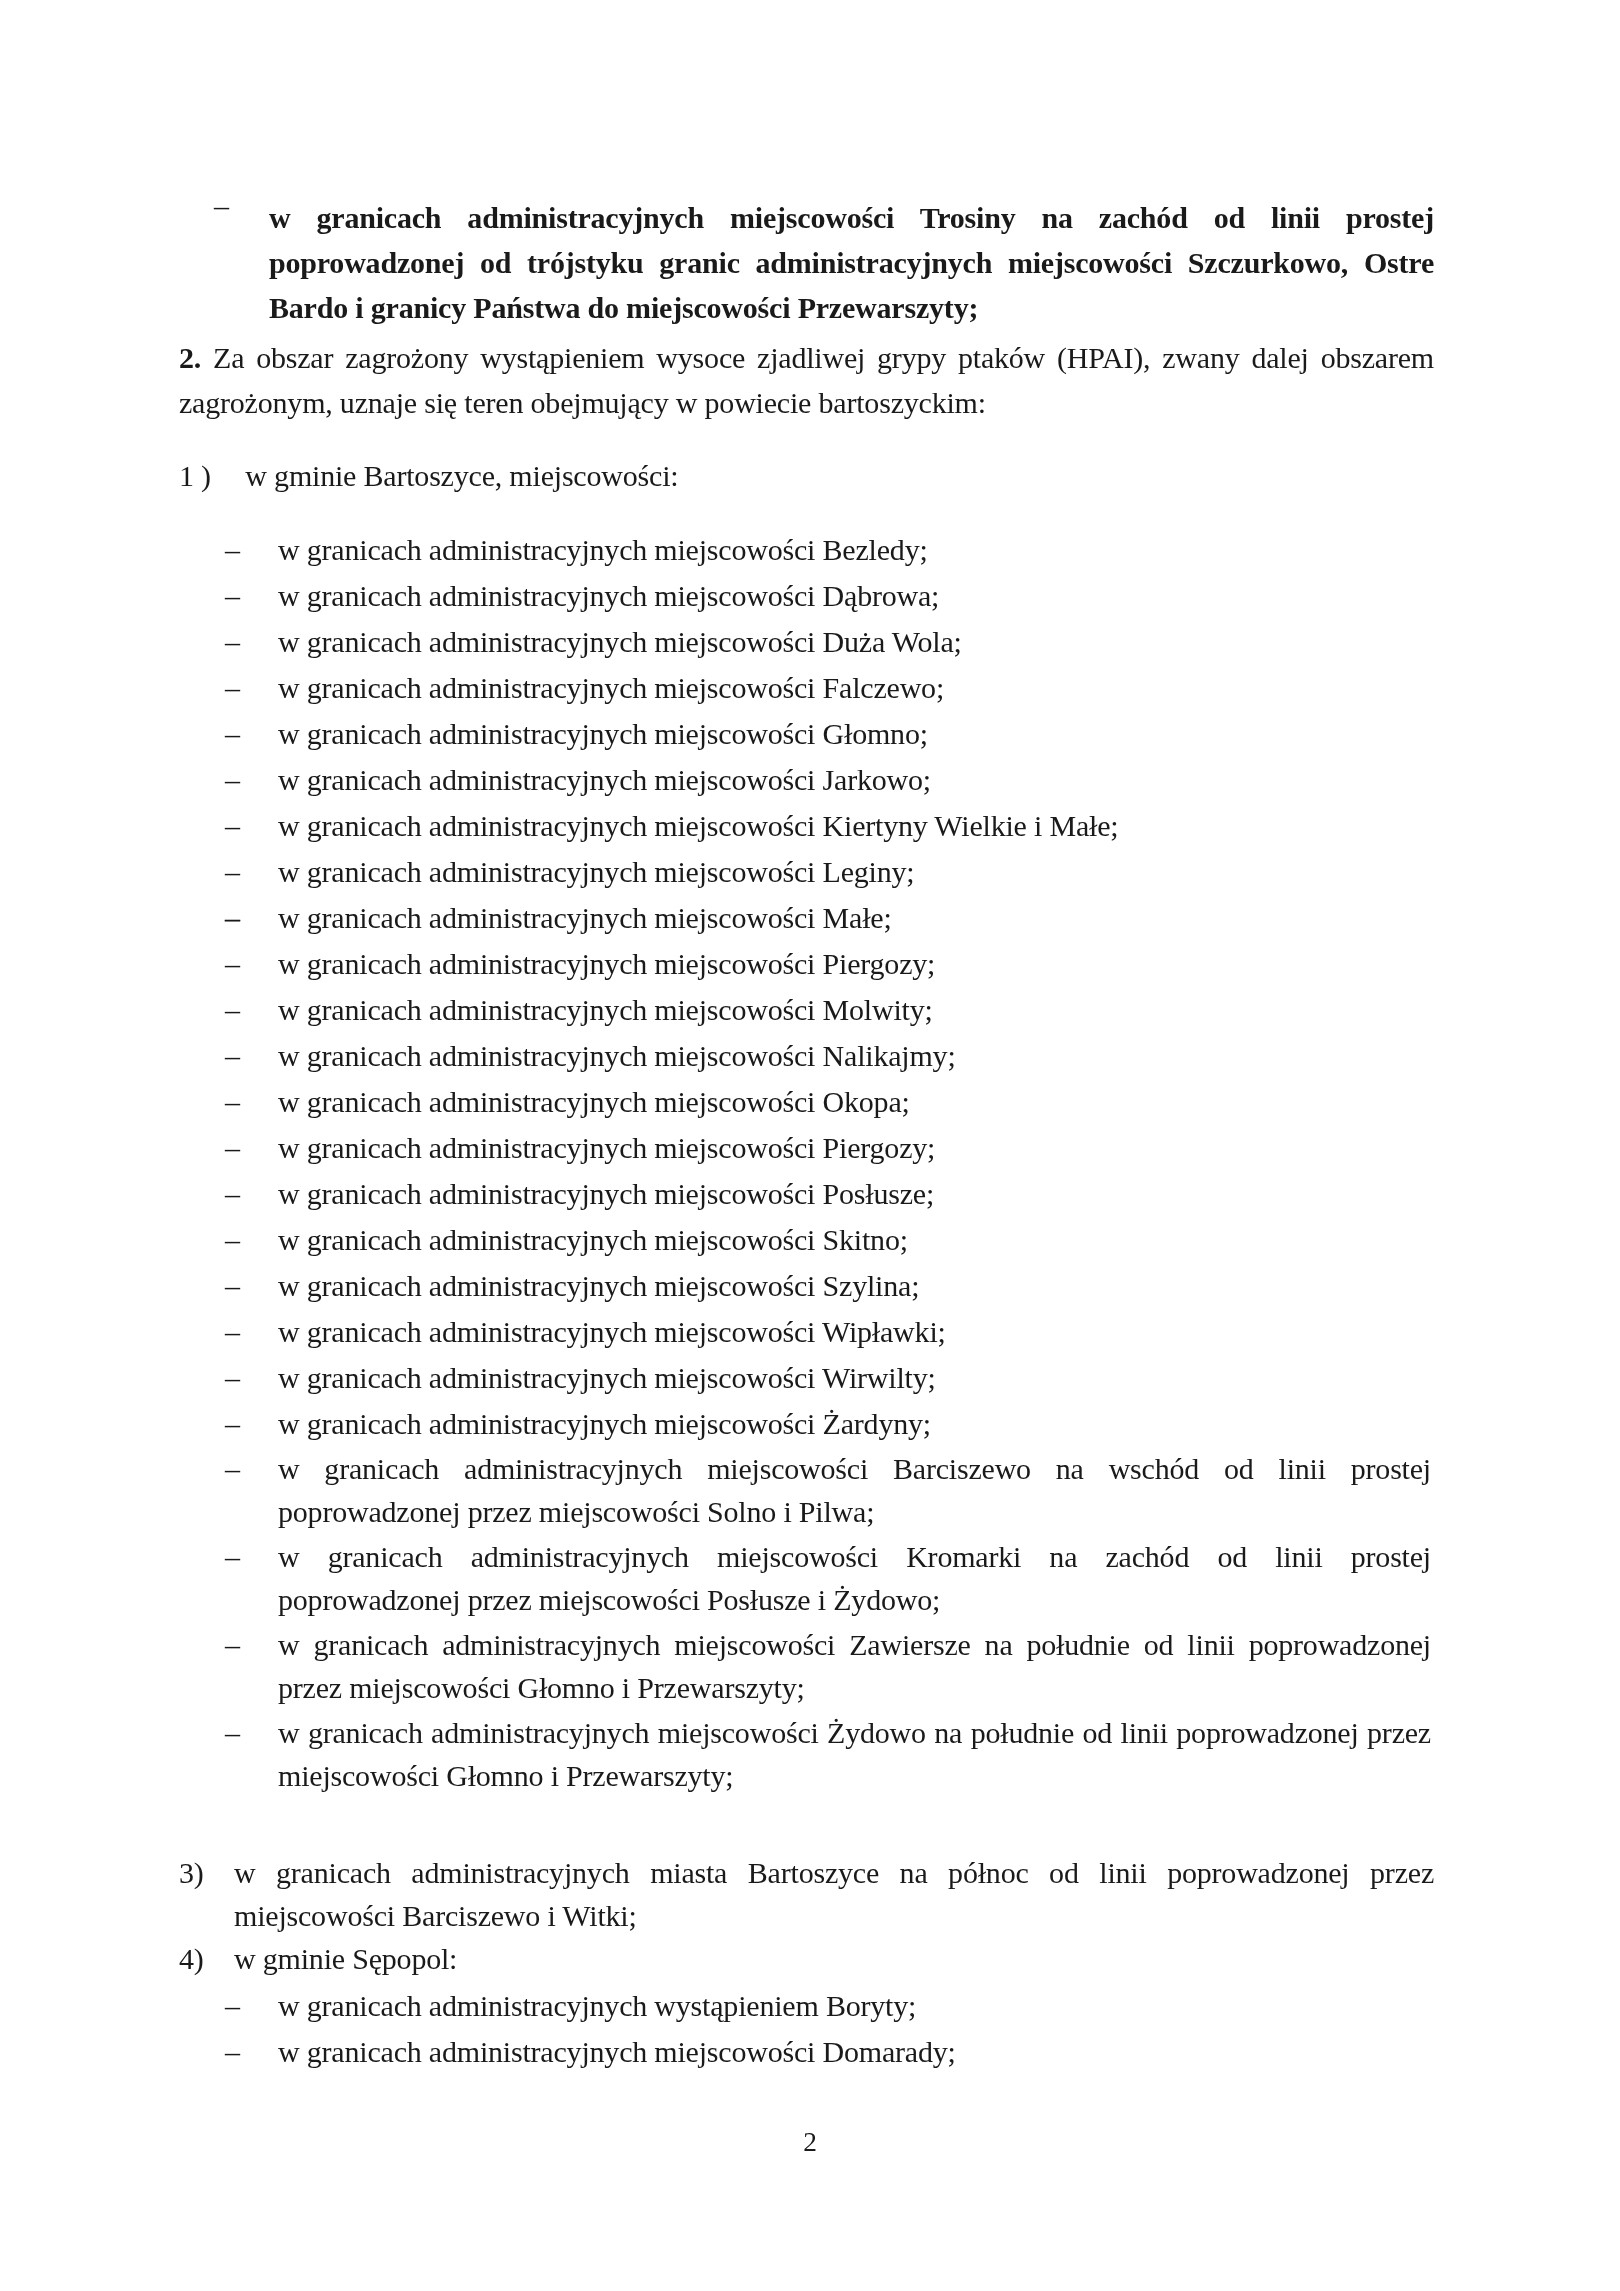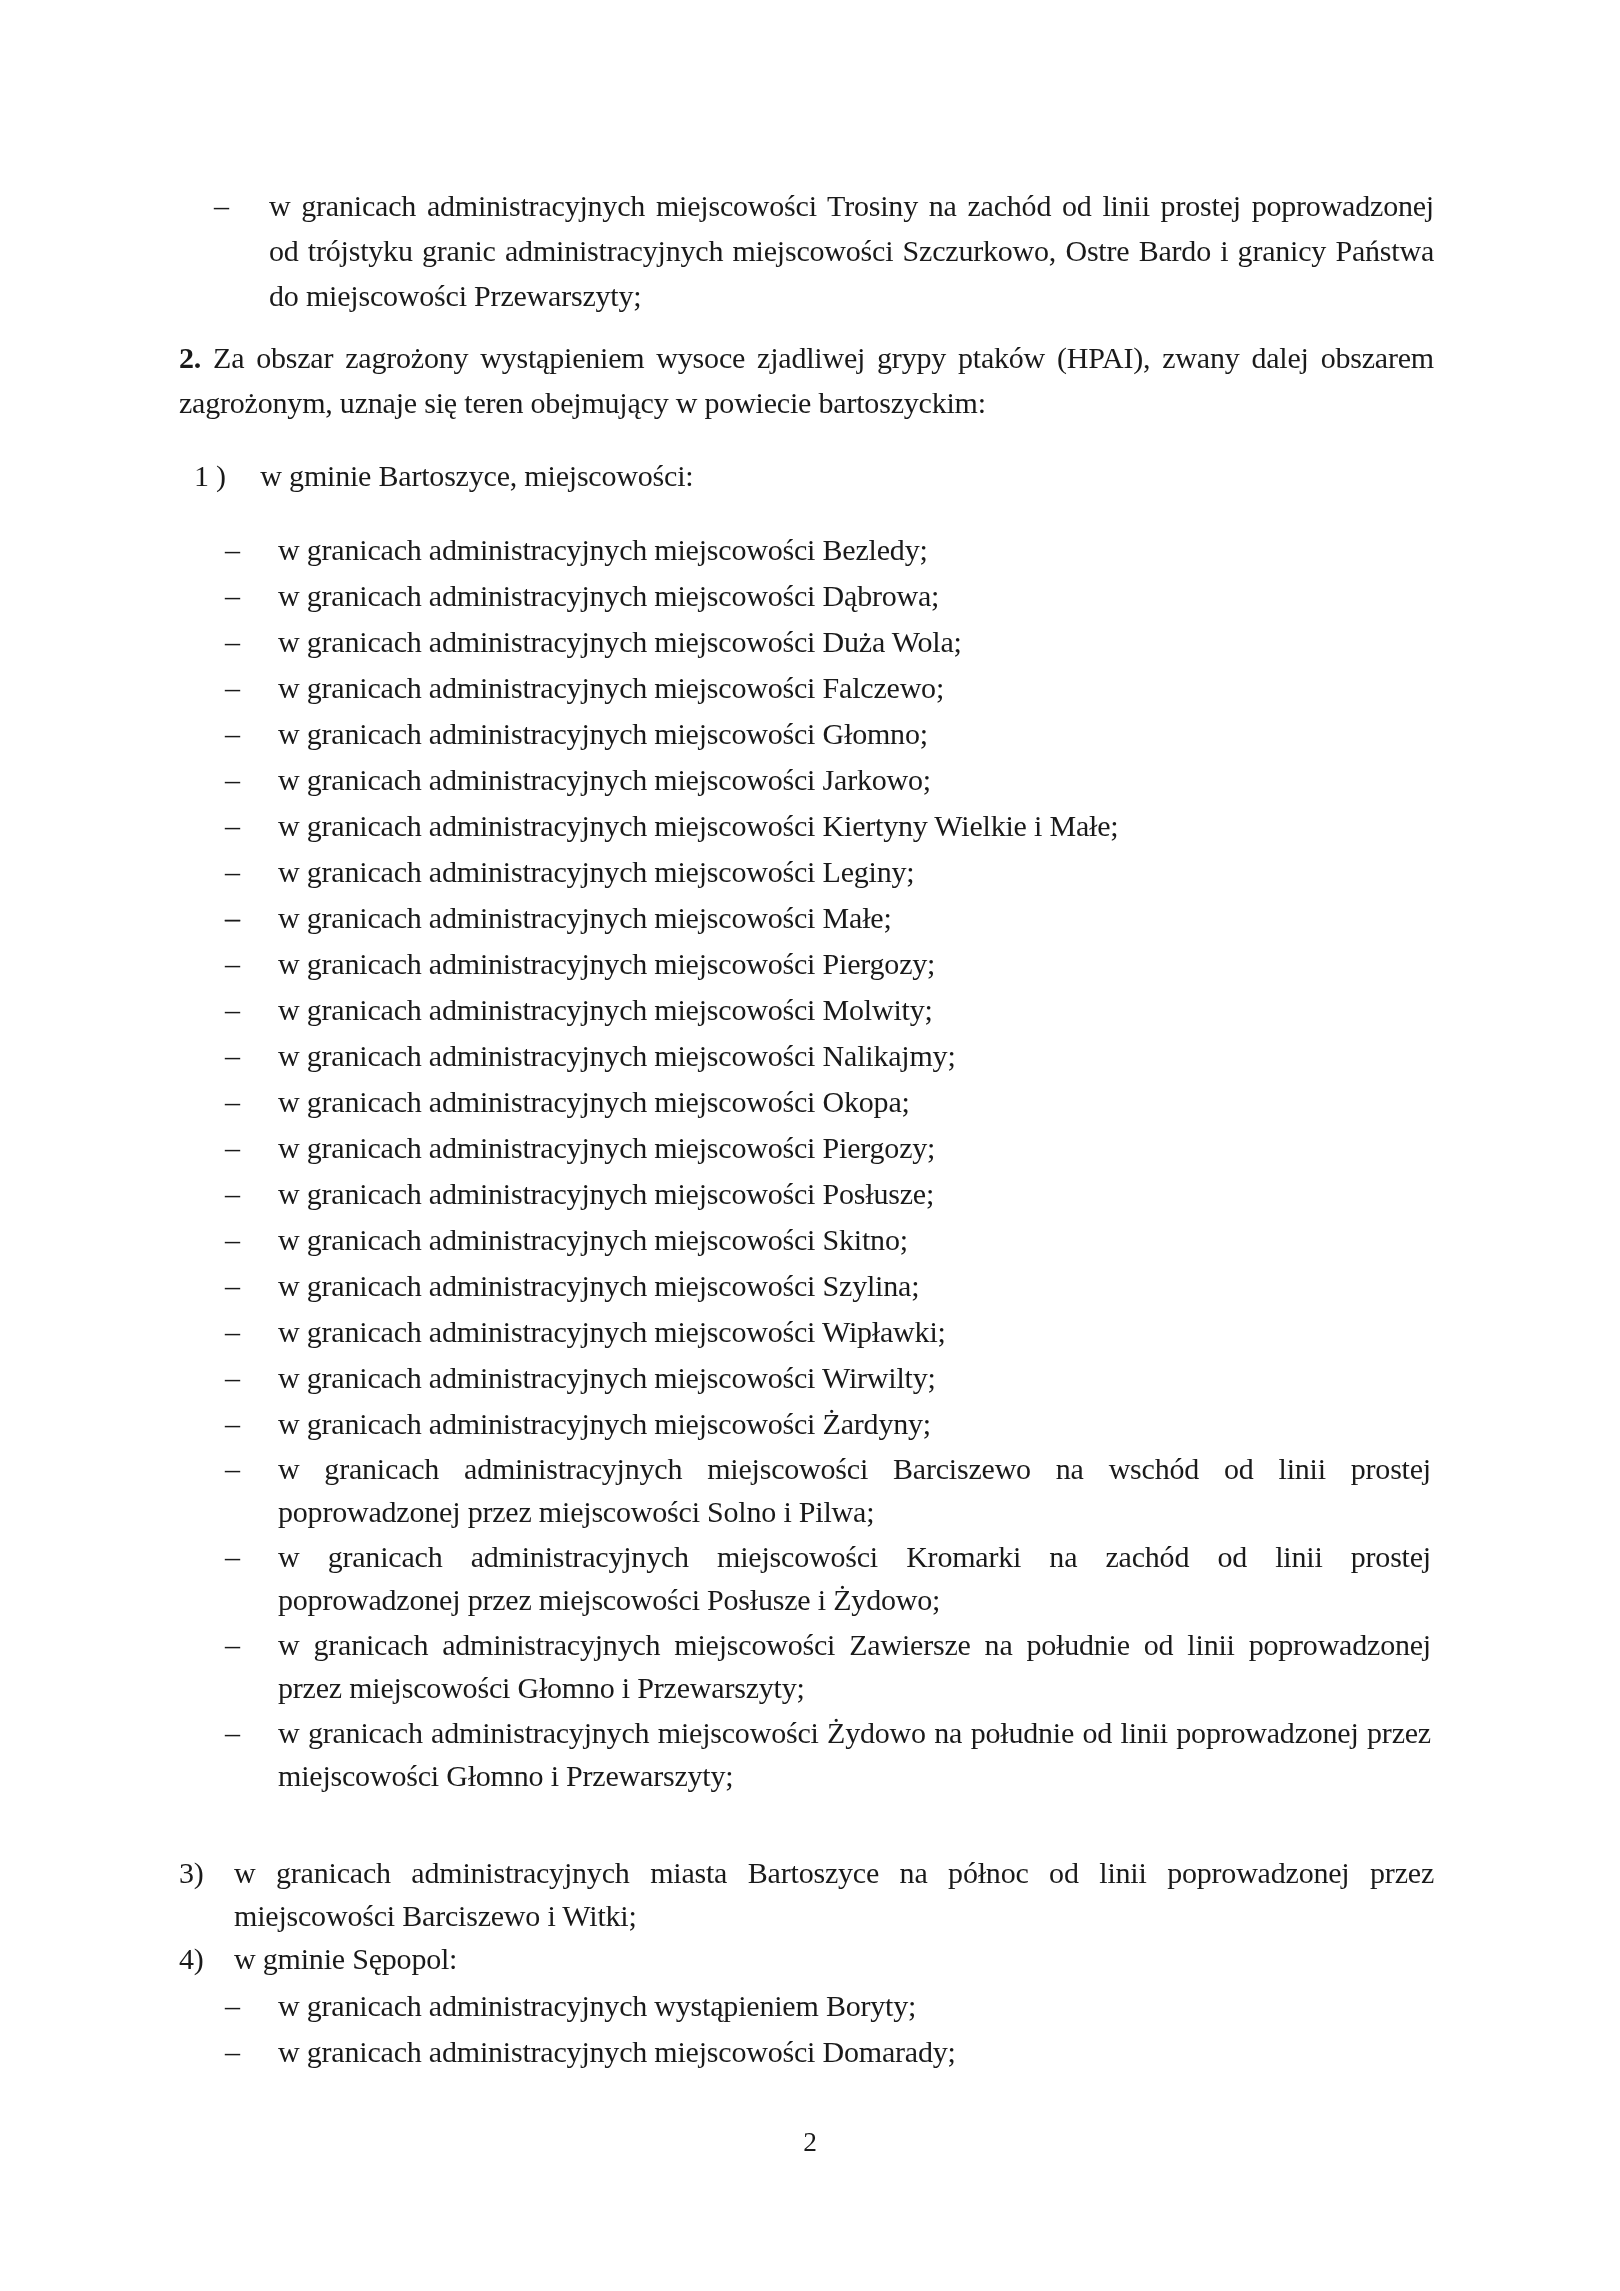--- a/index.html
+++ b/index.html
@@ -8,29 +8,29 @@
       font-family: "Liberation Serif", "DejaVu Serif", serif;
       color: #1a1a1a;
     }
     .page { position: absolute; left: 0; top: 0; width: 1620px; height: 2292px; }
     .txt { font-size: 30px; line-height: 45px; letter-spacing: -0.2px; }
     .justify { text-align: justify; text-align-last: left; }
 
     
     #intro-bullet { position: absolute; left: 214px; top: 183px; width: 1220px; }
     #intro-bullet .dash { position: absolute; left: 0; top: 0; }
-    #intro-bullet .body { position: absolute; left: 55px; top: 0; width: 1165px; }
+    #intro-bullet .body { position: absolute; left: 55px; top: 12px; width: 1165px; font-weight: bold; }
     #intro-bullet .body.justify { text-align-last: left; }
 
     
     #section2 { position: absolute; left: 179px; top: 335px; width: 1255px; }
     #section2 .num { font-weight: bold; }
 
     
-    #item1 { position: absolute; left: 194px; top: 453px; width: 1255px; }
+    #item1 { position: absolute; left: 179px; top: 453px; width: 1255px; }
     #item1 .marker { display: inline-block; width: 59px; }
 
     
     #list1 { position: absolute; left: 225px; top: 527px; width: 1206px; }
     .li { position: relative; padding-left: 53px; line-height: 46px; }
     .li .dash { position: absolute; left: 0; top: 0; }
     .li.long .body { display: block; text-align: justify; text-align-last: left; }
     .li.long { line-height: 43px; margin-bottom: 2px; }
 
     

